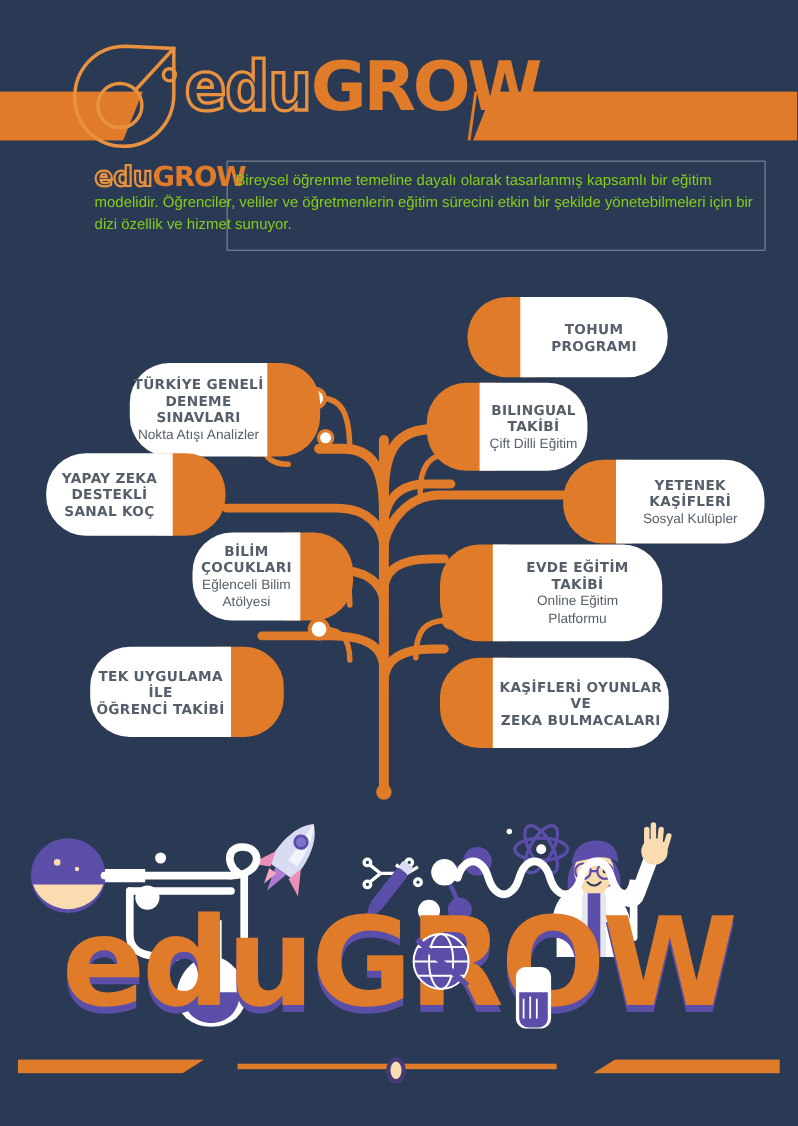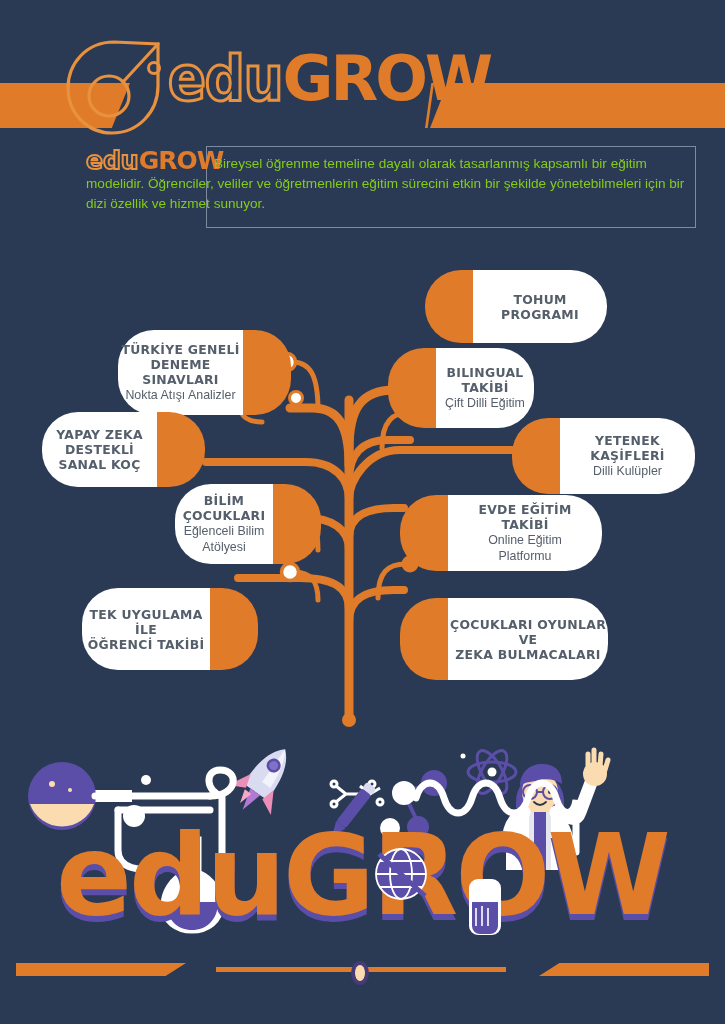--- a/index.html
+++ b/index.html
@@ -227,40 +227,40 @@
       <div class="sub">Çift Dilli Eğitim</div>
     </div>
   </div>
 
   <div class="pill right" style="left:512px;top:418px;width:183px;height:76px;">
     <div class="cap"></div>
     <div class="nub"></div>
     <div class="body">
       <div class="ttl">YETENEK</div>
       <div class="ttl">KAŞİFLERİ</div>
-      <div class="sub">Dilli Kulüpler</div>
-    </div>
-  </div>
-
-  <div class="pill right" style="left:400px;top:495px;width:202px;height:76px;">
+      <div class="sub">Sosyal Kulüpler</div>
+    </div>
+  </div>
+
+  <div class="pill right" style="left:400px;top:495px;width:202px;height:88px;">
     <div class="cap"></div>
     <div class="nub"></div>
     <div class="body">
       <div class="ttl">EVDE EĞİTİM</div>
       <div class="ttl">TAKİBİ</div>
       <div class="sub">Online Eğitim</div>
       <div class="sub">Platformu</div>
     </div>
   </div>
 
   <div class="pill right" style="left:400px;top:598px;width:208px;height:82px;">
     <div class="cap"></div>
     <div class="nub"></div>
     <div class="body">
-      <div class="ttl">ÇOCUKLARI OYUNLAR</div>
+      <div class="ttl">KAŞİFLERİ OYUNLAR</div>
       <div class="ttl">VE</div>
       <div class="ttl">ZEKA BULMACALARI</div>
     </div>
   </div>
 
   <div class="pill left" style="left:118px;top:330px;width:173px;height:85px;text-decoration:underline;">
     <div class="cap"></div>
     <div class="nub"></div>
     <div class="body">
       <div class="ttl">TÜRKİYE GENELİ</div>

